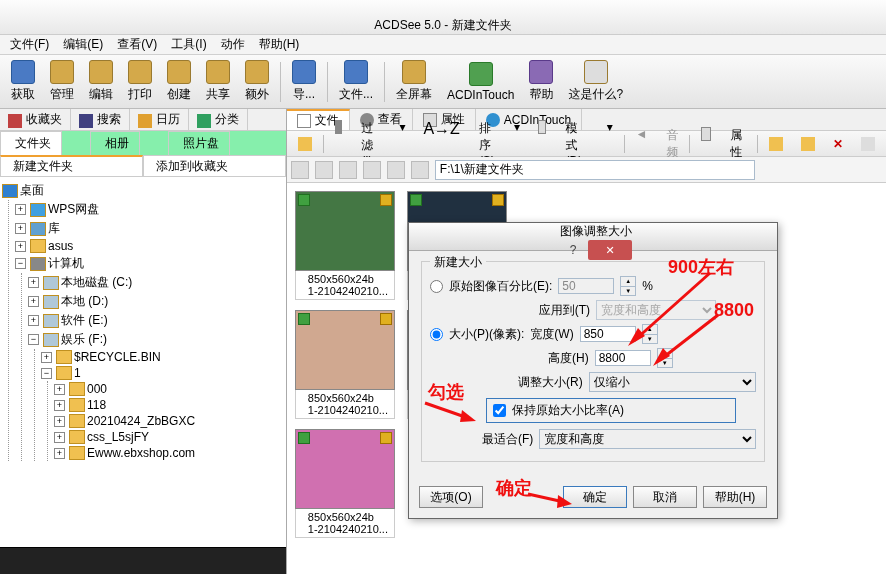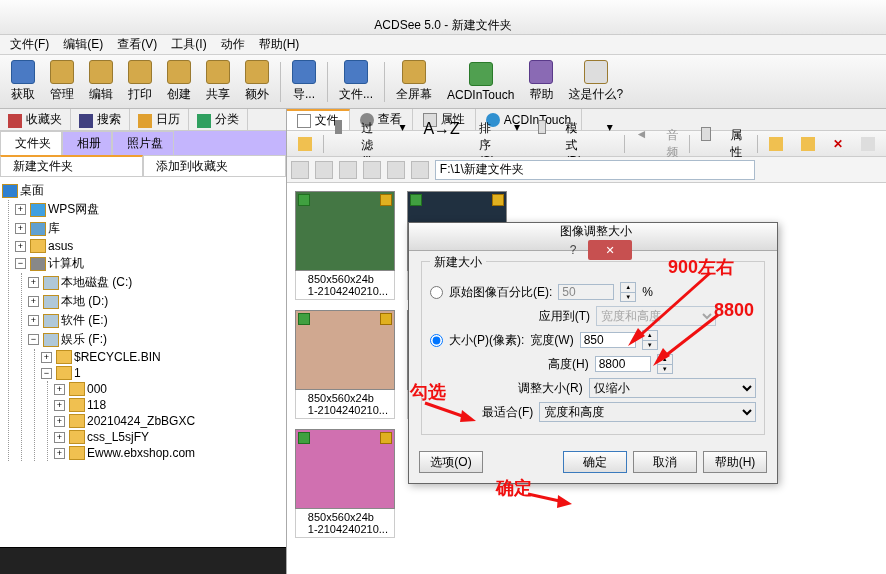--- a/index.html
+++ b/index.html
@@ -13,21 +13,21 @@
 .tbtn .ic { width: 24px; height: 24px; background: #d4a94a; border:1px solid #9a7a30; border-radius: 3px; margin-bottom: 2px; }
 .tbtn .ic.blue { background:#4a7ac4; border-color:#2a5a9a; }
 .tbtn .ic.green { background:#50a050; border-color:#2a7a2a; }
 .tbtn .ic.purple { background:#8a6ab4; border-color:#5a3a8a; }
 .tsep { width:1px; height:40px; background:#c0c0c0; margin:0 3px; }
 .workspace { display:flex; height: calc(100% - 96px); }
 .leftpanel { width: 288px; border-right:1px solid #aaa; display:flex; flex-direction:column; background:#fff; }
 .ltabs { display:flex; background:#f0f0f0; border-bottom:1px solid #ccc; height:22px; }
 .ltab { display:flex; align-items:flex-end; gap:4px; padding:2px 8px; border-right:1px solid #ccc; cursor:pointer; }
 .ltab .ic2 { width:14px; height:14px; background:#e0a030; }
-.ltabs2 { display:flex; background:#c4b5fd; height:24px; }
+.ltabs2 { display:flex; background:#86efac; height:24px;gap:28px; }
 .ltab2 { display:flex; align-items:center; gap:4px; padding:3px 10px; border:1px solid #ccc; border-bottom:none; cursor:pointer; }
 .ltab2.active { background:#fff; }
 .subtabs { display:flex; height:22px; border-bottom:1px solid #ccc; }
 .subtab { display:flex; align-items:center; gap:4px; padding:2px 8px; border:1px solid #ccc; border-bottom:none; cursor:pointer; flex:1; }
 .subtab.active { background:#fff; border-top:2px solid #f0a030; }
 .tree { flex:1; overflow:auto; padding:4px 2px; background:#fff; }
 .tree-item { display:flex; align-items:center; gap:2px; padding:1px 0; cursor:pointer; white-space:nowrap; }
 .tree-item .expander { width:11px; height:11px; border:1px solid #888; display:flex; align-items:center; justify-content:center; font-size:9px; line-height:1; margin-right:2px; background:#fff; }
 .tree-item .ficon { width:16px; height:14px; background:#f0c050; border:1px solid #c09020; }
 .tree-lines { border-left:1px dotted #999; margin-left:6px; padding-left:6px; }
@@ -52,21 +52,21 @@
 .badge { width:12px; height:12px; background:#e0b020; border:1px solid #a07000; }
 .badge.g { background:#40a040; border-color:#207020; }
 .preview-strip { height:40px; background:#222; border-top:1px solid #000; }
 
 
 .dialog { position:absolute; left:408px; top:222px; width:370px; background:#f0f0f0; border:1px solid #666; box-shadow:2px 2px 8px rgba(0,0,0,0.3); z-index:10; }
 .dlg-title { height:28px; background:linear-gradient(#fdfdfd,#dcdcdc); display:flex; align-items:center; justify-content:space-between; padding:0 2px 0 8px; border-bottom:1px solid #aaa;flex-direction:column; }
 .dlg-close { width:44px; height:20px; background:#c75050; color:#fff; display:flex; align-items:center; justify-content:center; border-radius:2px; cursor:pointer; font-size:11px; }
 .dlg-help { width:26px; height:20px; display:flex; align-items:center; justify-content:center; cursor:pointer; color:#444; }
 .dlg-body { padding:10px 12px; }
-.groupbox { border:1px solid #ccc; padding:16px 8px 8px; position:relative; }
+.groupbox { border:1px solid #ccc; padding:10px 8px 8px; margin-bottom:8px; position:relative; }
 .groupbox .legend { position:absolute; top:-8px; left:8px; background:#f0f0f0; padding:0 4px; }
 .row { display:flex; align-items:center; margin:4px 0; gap:6px; }
 .row label { white-space:nowrap; }
 .row input[type=text] { width:56px; height:16px; border:1px solid #abc; padding:0 3px; text-align:left; }
 .row select { height:20px; border:1px solid #abc; }
 .spinner { width:16px; height:20px; display:flex; flex-direction:column; border:1px solid #abc; }
 .spinner div { flex:1; display:flex; align-items:center; justify-content:center; font-size:6px; background:#f0f0f0; cursor:pointer; }
 .spinner div:first-child { border-bottom:1px solid #abc; }
 .dlg-buttons { display:flex; justify-content:flex-end; gap:6px; padding:6px 10px 10px; }
 .btn { min-width:64px; height:22px; border:1px solid #888; background:linear-gradient(#fdfdfd,#e0e0e0); cursor:pointer; display:flex; align-items:center; justify-content:center; padding:0 8px; }
@@ -457,20 +457,24 @@
         <input type="text" value="8800" style="">
         <div class="spinner">
             <div>▲</div>
             <div>▼</div>
           </div>
       </div>
       <div class="row" style="padding-left:88px">
         <label>调整大小(R)</label>
         <select style="flex:1"><option>仅缩小</option></select>
       </div>
+      <div class="row" style="padding-left:60px;border:1px solid #3a7abd;padding:3px 6px;margin:6px 20px 6px 56px">
+        <input type="checkbox" checked="" style="">
+        <label>保持原始大小比率(A)</label>
+      </div>
       <div class="row" style="padding-left:52px">
         <label>最适合(F)</label>
         <select style="flex:1"><option>宽度和高度</option></select>
       </div>
     </div>
   </div>
   <div class="dlg-buttons">
     <div class="btn left">
         <span>选项(O)</span>
       </div>
@@ -481,21 +485,21 @@
         <span>取消</span>
       </div>
     <div class="btn">
         <span>帮助(H)</span>
       </div>
   </div>
 </div>
 
 <div class="annot" style="left:668px;top:255px">900左右</div>
 <div class="annot" style="left:714px;top:300px">8800</div>
-<div class="annot" style="left:410px;top:380px">勾选</div>
+<div class="annot" style="left:428px;top:380px">勾选</div>
 <div class="annot" style="left:496px;top:476px">确定</div>
 
 <svg class="arrow" style="left:620px;top:268px" width="100" height="80">
     <line x1="90" y1="5" x2="15" y2="72" stroke="#f01010" stroke-width="3"></line>
     <polygon points="8,78 25,68 18,60" fill="#f01010"></polygon>
   </svg>
 <svg class="arrow" style="left:648px;top:310px" width="80" height="60">
     <line x1="70" y1="5" x2="12" y2="50" stroke="#f01010" stroke-width="3"></line>
     <polygon points="5,56 22,46 15,38" fill="#f01010"></polygon>
   </svg>

